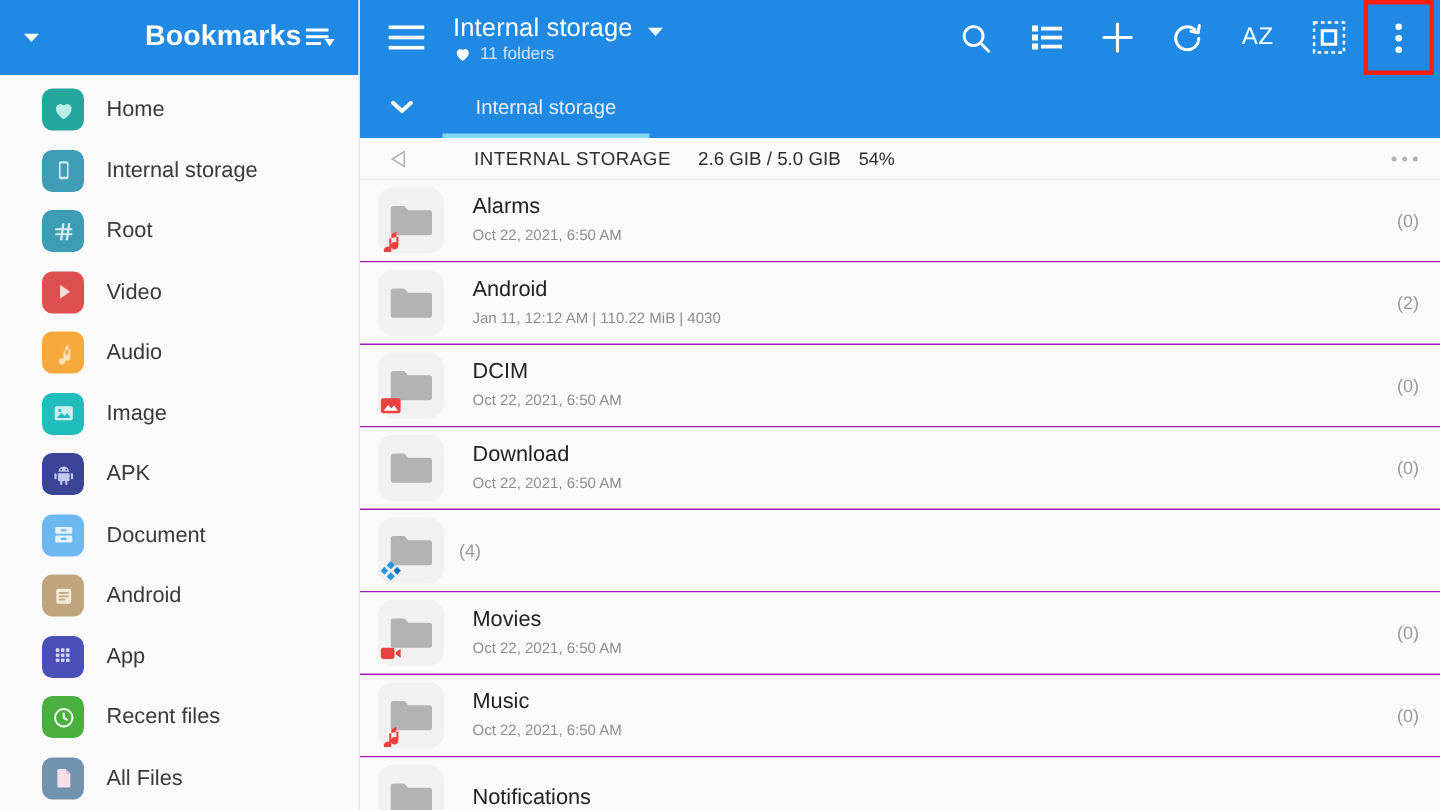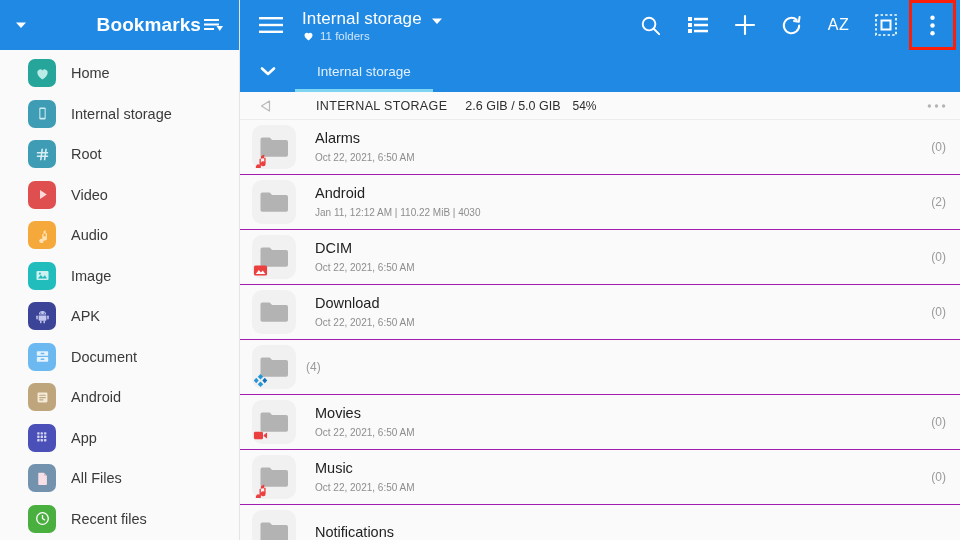--- a/index.html
+++ b/index.html
@@ -299,37 +299,37 @@
               <rect x="14.100000000000001" y="9.3" width="3.4" height="3.4" rx="0.7" fill="#d3d5f0"></rect>
               <rect x="4.5" y="14.100000000000001" width="3.4" height="3.4" rx="0.7" fill="#d3d5f0"></rect>
               <rect x="9.3" y="14.100000000000001" width="3.4" height="3.4" rx="0.7" fill="#d3d5f0"></rect>
               <rect x="14.100000000000001" y="14.100000000000001" width="3.4" height="3.4" rx="0.7" fill="#d3d5f0"></rect>
             </svg>
           </div>
     <div class="bm-label">App</div>
   </div>
 
   <div class="bm-item">
+    <div class="bm-icon" style="background: rgb(73, 175, 62);">
+            <svg width="17" height="17" viewBox="0 0 24 24">
+              <circle cx="12" cy="12" r="8.2" fill="none" stroke="#ffffff" stroke-width="1.9"></circle>
+              <path d="M12 7.2 V12 L15.4 14.3" fill="none" stroke="#ffffff" stroke-width="1.9"></path>
+            </svg>
+          </div>
+    <div class="bm-label">Recent files</div>
+  </div>
+
+  <div class="bm-item">
     <div class="bm-icon" style="background: rgb(115, 146, 173);">
             <svg width="17" height="17" viewBox="0 0 24 24">
               <path d="M7 3.8h7l4.2 4.2v12.2a1 1 0 0 1-1 1H7a1 1 0 0 1-1-1V4.8a1 1 0 0 1 1-1z" fill="#f6dfe6"></path>
               <path d="M14 3.8 L18.2 8 H15 a1 1 0 0 1-1-1z" fill="#d9b9c6"></path>
             </svg>
           </div>
     <div class="bm-label">All Files</div>
-  </div>
-
-  <div class="bm-item">
-    <div class="bm-icon" style="background: rgb(73, 175, 62);">
-            <svg width="17" height="17" viewBox="0 0 24 24">
-              <circle cx="12" cy="12" r="8.2" fill="none" stroke="#ffffff" stroke-width="1.9"></circle>
-              <path d="M12 7.2 V12 L15.4 14.3" fill="none" stroke="#ffffff" stroke-width="1.9"></path>
-            </svg>
-          </div>
-    <div class="bm-label">Recent files</div>
   </div>
 </div>
   </div>
 
   <div id="main">
 
     <div id="topbar">
       <div id="hamburger">
         <svg width="24" height="18" viewBox="0 0 24 18">
           <rect x="0" y="1" width="24" height="2.4" fill="#fff"></rect>

